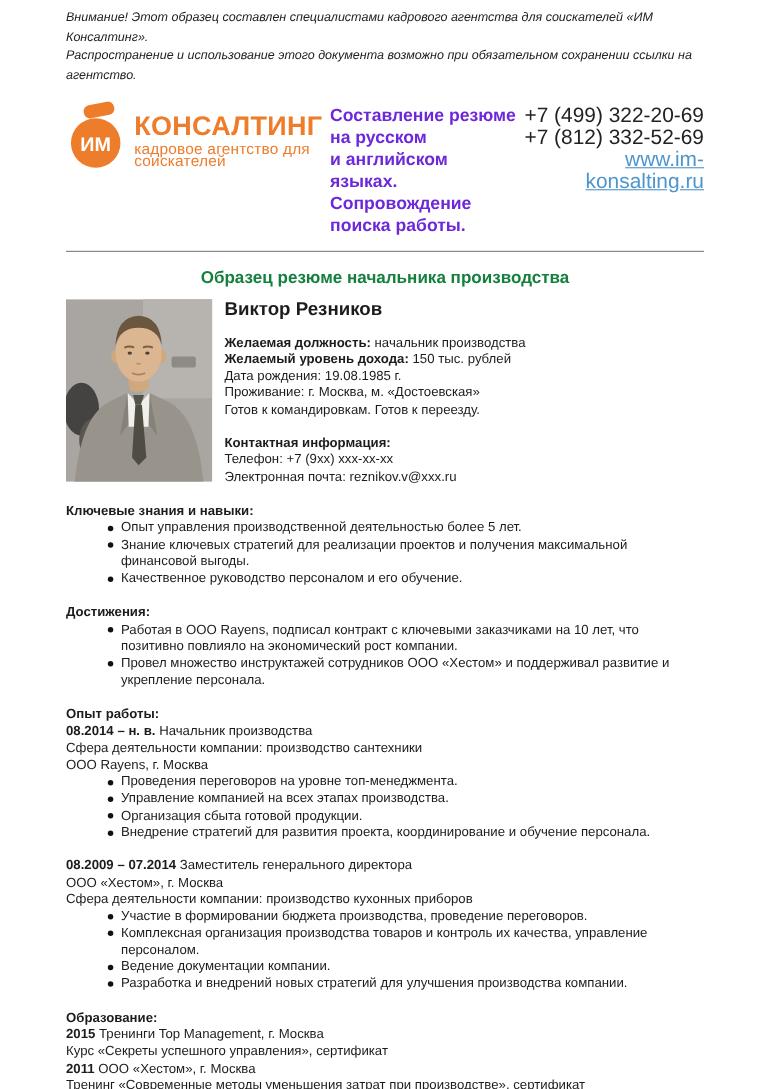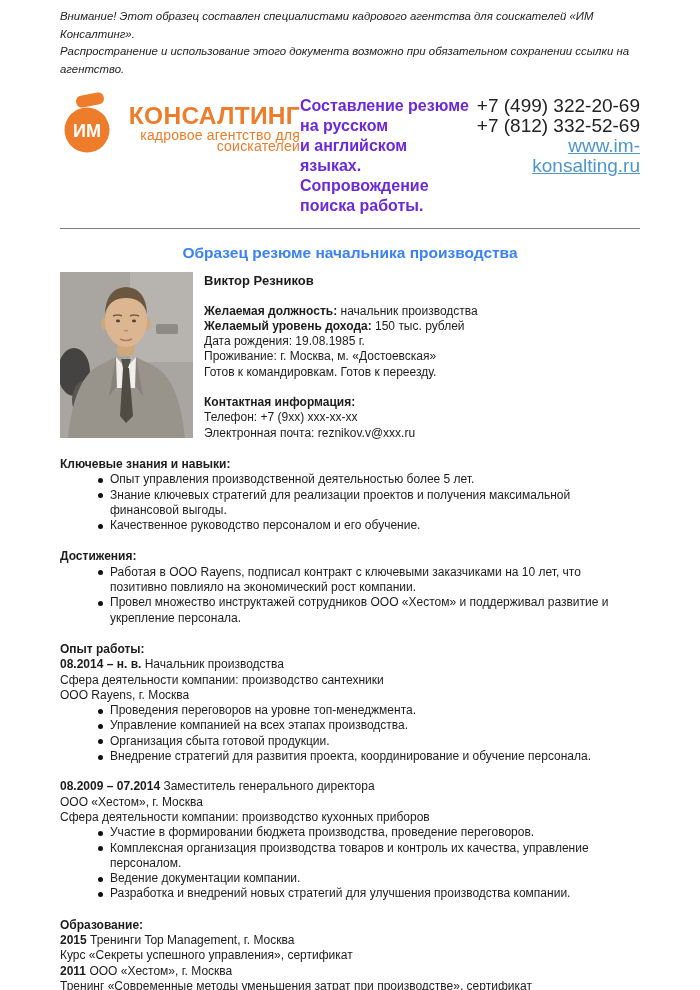--- a/index.html
+++ b/index.html
@@ -10,36 +10,36 @@
   }
   .page{padding:8px 60px 0 60px;}
 
   
   .disclaimer{font-style:italic;font-size:11.4px;line-height:17.5px;color:#222;margin-bottom:12px;}
 
   
   .header{display:flex;align-items:flex-start;margin-top:4px;}
   .logo-block{width:240px;display:flex;align-items:flex-start;}
   .logo-mark{flex:0 0 auto;margin-top:2px;}
-  .brand-col{margin-left:6px;padding-top:14px;text-align:right;}
+  .brand-col{margin-left:6px;padding-top:14px;}
   .brand{color:#ED7C2B;font-weight:bold;font-size:24.5px;line-height:24px;letter-spacing:.3px;}
   .tagline{color:#ED7C2B;font-size:14px;line-height:11px;letter-spacing:.2px;margin-top:2px;}
   .services{width:170px;text-align:left;font-weight:bold;font-size:16px;line-height:20px;padding-top:6px;color:#6d28d9;}
   .contacts{flex:1;text-align:right;font-size:19px;line-height:20px;padding-top:6px;color:#222;}
   .site{color:#4E95CC;text-decoration:underline;cursor:pointer;text-align:center;}
 
   .divider{border-top:1.5px solid #7f7f7f;margin-top:12px;}
 
-  .title{text-align:center;font-weight:bold;font-size:15.5px;margin:16px 0 12px 0;color:#3b82f6;}
+  .title{text-align:center;font-weight:bold;font-size:15.5px;margin:16px 0 12px 0;color:#15803d;}
 
   
   .profile{display:flex;}
   .photo{flex:0 0 auto;width:133px;height:166px;}
   .info{margin-left:11px;padding-top:1px;}
-  .name{font-weight:bold;font-size:13px;margin-bottom:15px;}
+  .name{font-weight:bold;font-size:17px;margin-bottom:15px;}
   .line b{font-weight:bold;}
   .contact-heading{font-weight:bold;margin-top:15px;}
 
   
   .section{margin-top:16px;}
   .heading{font-weight:bold;}
   ul.bullets{list-style:none;margin:0;padding:0;}
   ul.bullets li{position:relative;padding-left:50px;}
   ul.bullets li::before{content:"";position:absolute;left:38px;top:5.5px;width:5px;height:5px;border-radius:50%;background:#111;}
   .job + .job{margin-top:15px;}

